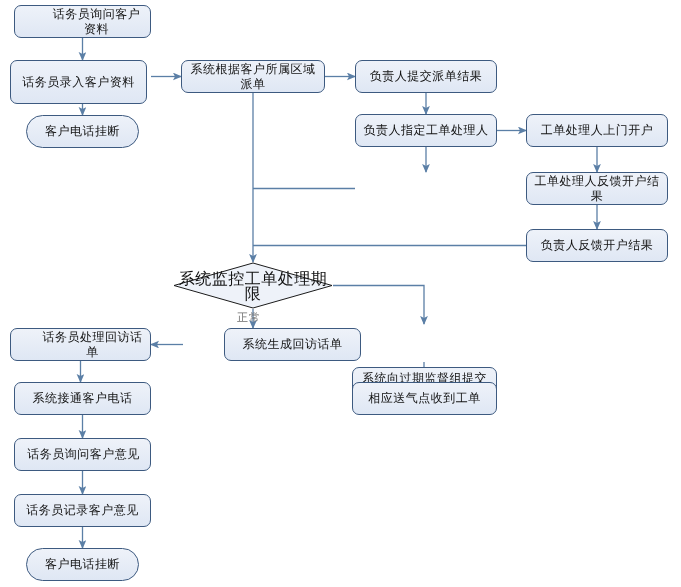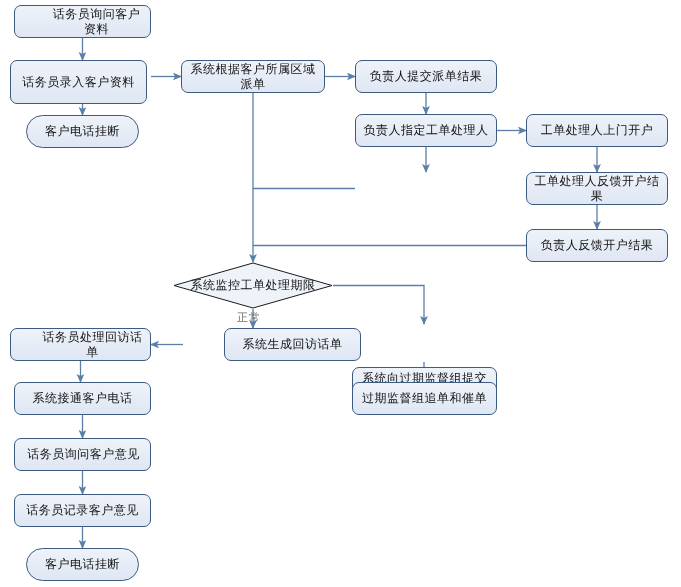--- a/index.html
+++ b/index.html
@@ -46,21 +46,21 @@
     border-radius:0;
   }
   .diamond-shape{
     position:absolute;
     left:0; top:0;
     width:100%; height:100%;
   }
   .decision .dlabel{
     position:relative;
     z-index:2;
-    font-size:12px;
+    font-size:16px;
     letter-spacing:0.5px;
   }
   .edge-label{
     position:absolute;
     font-size:11px;
     color:#6f6f6f;
     letter-spacing:1px;
     white-space:nowrap;
   }
 </style>
@@ -189,16 +189,16 @@
 
   <div class="node terminal" style="left:26px;top:548px;width:113px;height:33px;">
     <span>客户电话挂断</span>
   </div>
 
   <div class="node" style="left:352px;top:324px;width:145px;height:38px;margin-top:43px;">
     <span>系统向过期监督组提交过期警告</span>
   </div>
 
   <div class="node" style="left:352px;top:382px;width:145px;height:33px;">
-    <span>过期监督组追单和催单</span>
+    <span>相应送气点收到工单</span>
   </div>
 
 </div>
 
 </body></html>

